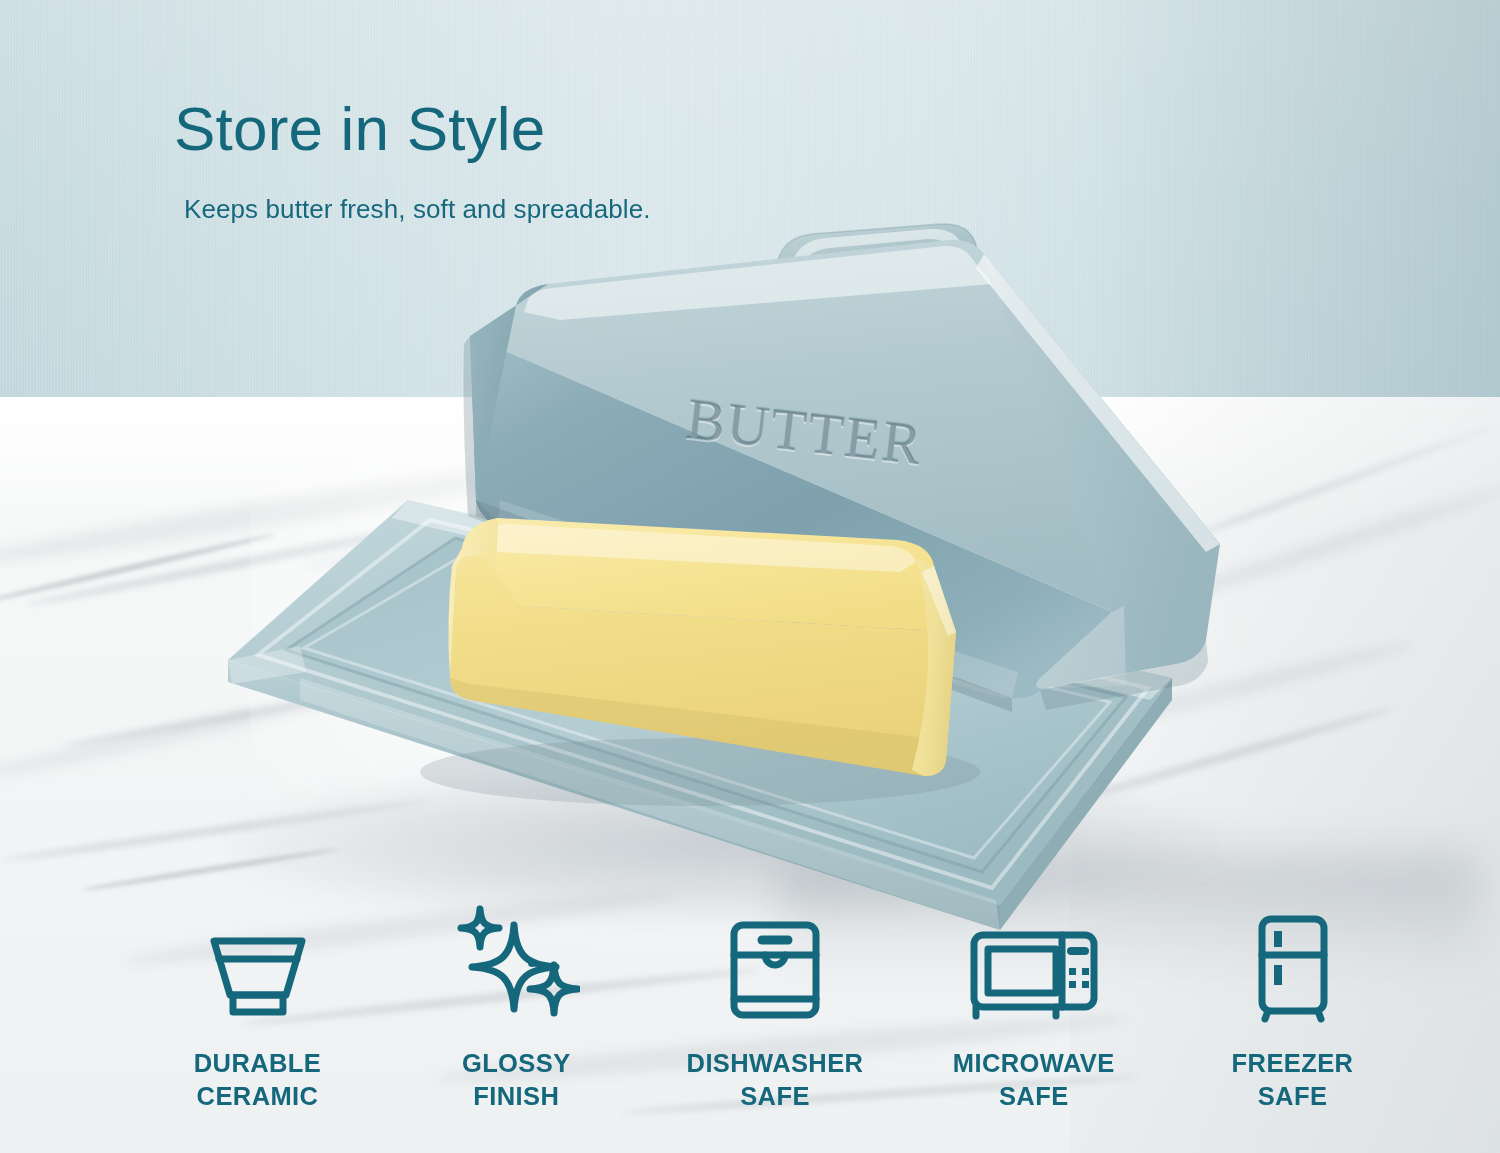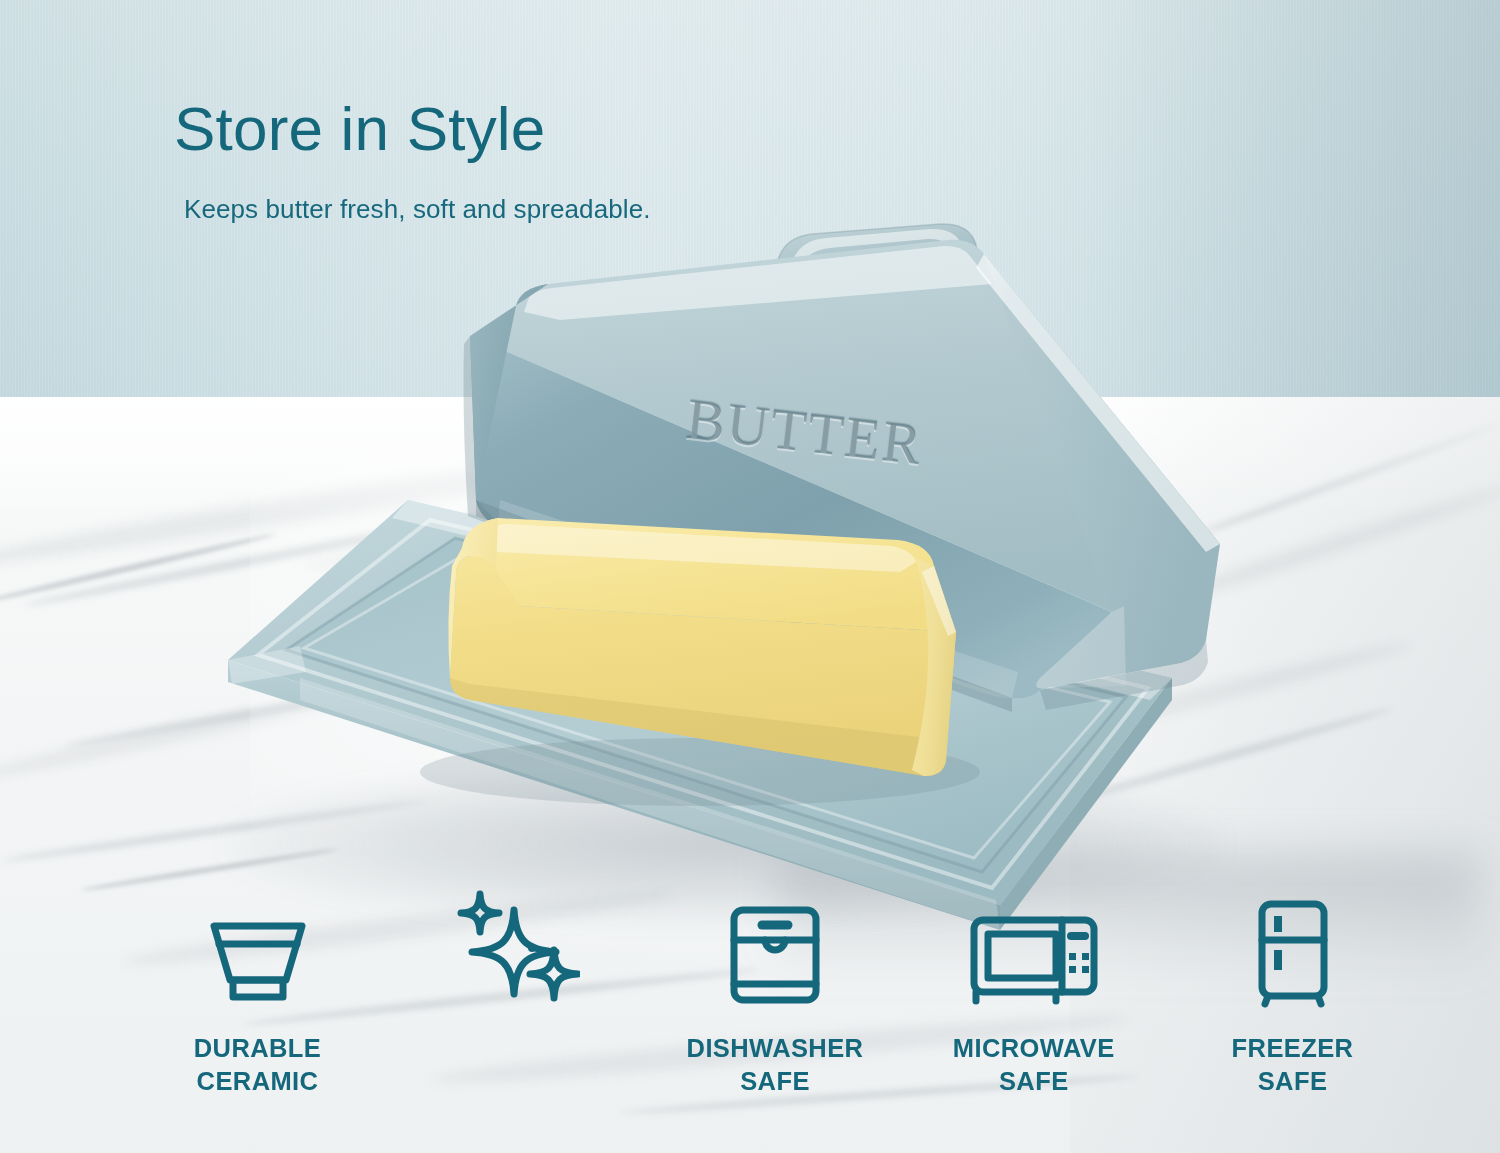--- a/index.html
+++ b/index.html
@@ -97,21 +97,21 @@
     text-shadow:0 2px 0 rgba(255,255,255,.42), 0 -1px 1px rgba(60,86,98,.30);
     white-space:nowrap;
   }
 
   
   .butter{position:absolute;left:0;top:0;width:1500px;height:1153px;pointer-events:none;}
 
   
   .features{
     position:absolute;left:150px;top:898px;width:1250px;height:230px;
-    display:flex;align-items:flex-start;justify-content:space-between;
+    display:flex;align-items:center;justify-content:space-between;
   }
   .feature{
     width:215px;display:flex;flex-direction:column;align-items:center;
   }
   .fic{height:110px;display:flex;align-items:flex-end;justify-content:center;}
   .flabel{
     margin-top:24px;
     font-size:25.5px;font-weight:700;line-height:1.30;
     letter-spacing:.4px;color:#15677c;text-align:center;text-transform:uppercase;
   }
@@ -351,20 +351,24 @@
 
             <path d="M 28,6 C 29,20 33,24 47,25 C 33,26 29,30 28,44
                      C 27,30 23,26 9,25 C 23,24 27,20 28,6 Z"></path>
 
             <path d="M 102,62 C 103,80 108,85 126,86 C 108,87 103,92 102,110
                      C 101,92 96,87 78,86 C 96,85 101,80 102,62 Z"></path>
           </g>
           <circle cx="80" cy="60" r="4" fill="#15677C"></circle>
         </svg>
       </div>
+      <div class="flabel">
+        <div>GLOSSY</div>
+        <div>FINISH</div>
+      </div>
     </div>
 
     <div class="feature">
       <div class="fic">
         <svg width="102" height="106" viewBox="0 0 102 106">
           <g fill="none" stroke="#15677C" stroke-width="7" stroke-linejoin="round" stroke-linecap="round">
             <rect x="10" y="8" width="82" height="90" rx="9"></rect>
             <line x1="10" y1="38" x2="92" y2="38"></line>
             <line x1="10" y1="82" x2="92" y2="82"></line>
             <line x1="38" y1="23" x2="64" y2="23" stroke-width="9"></line>

